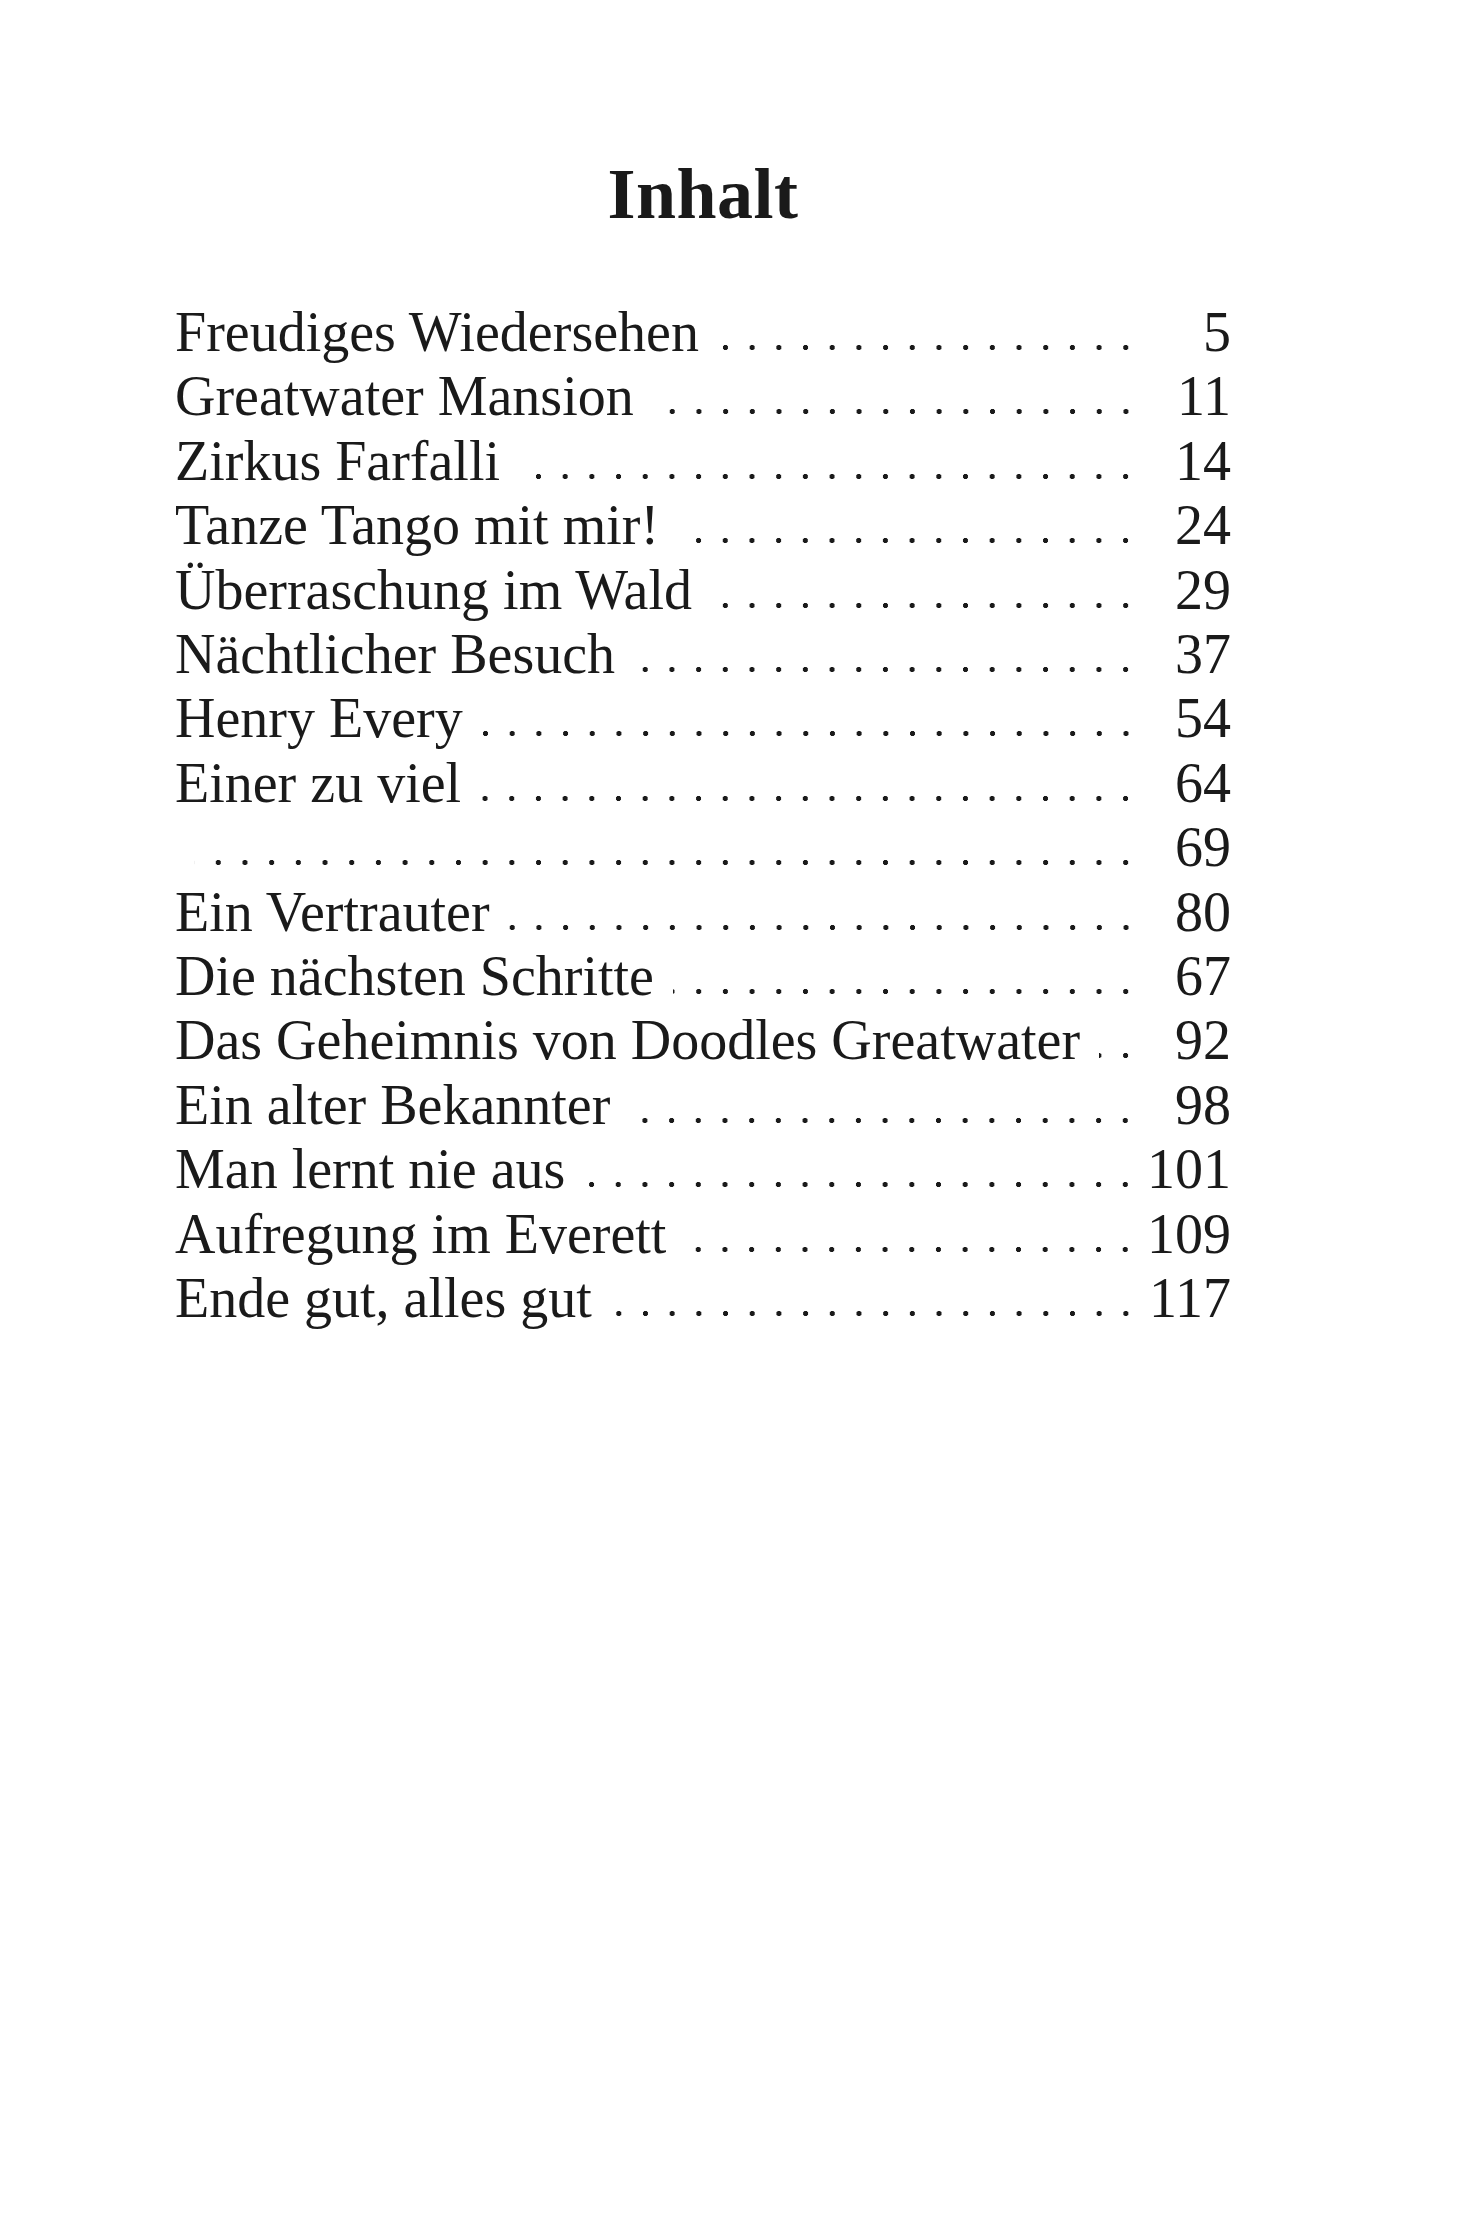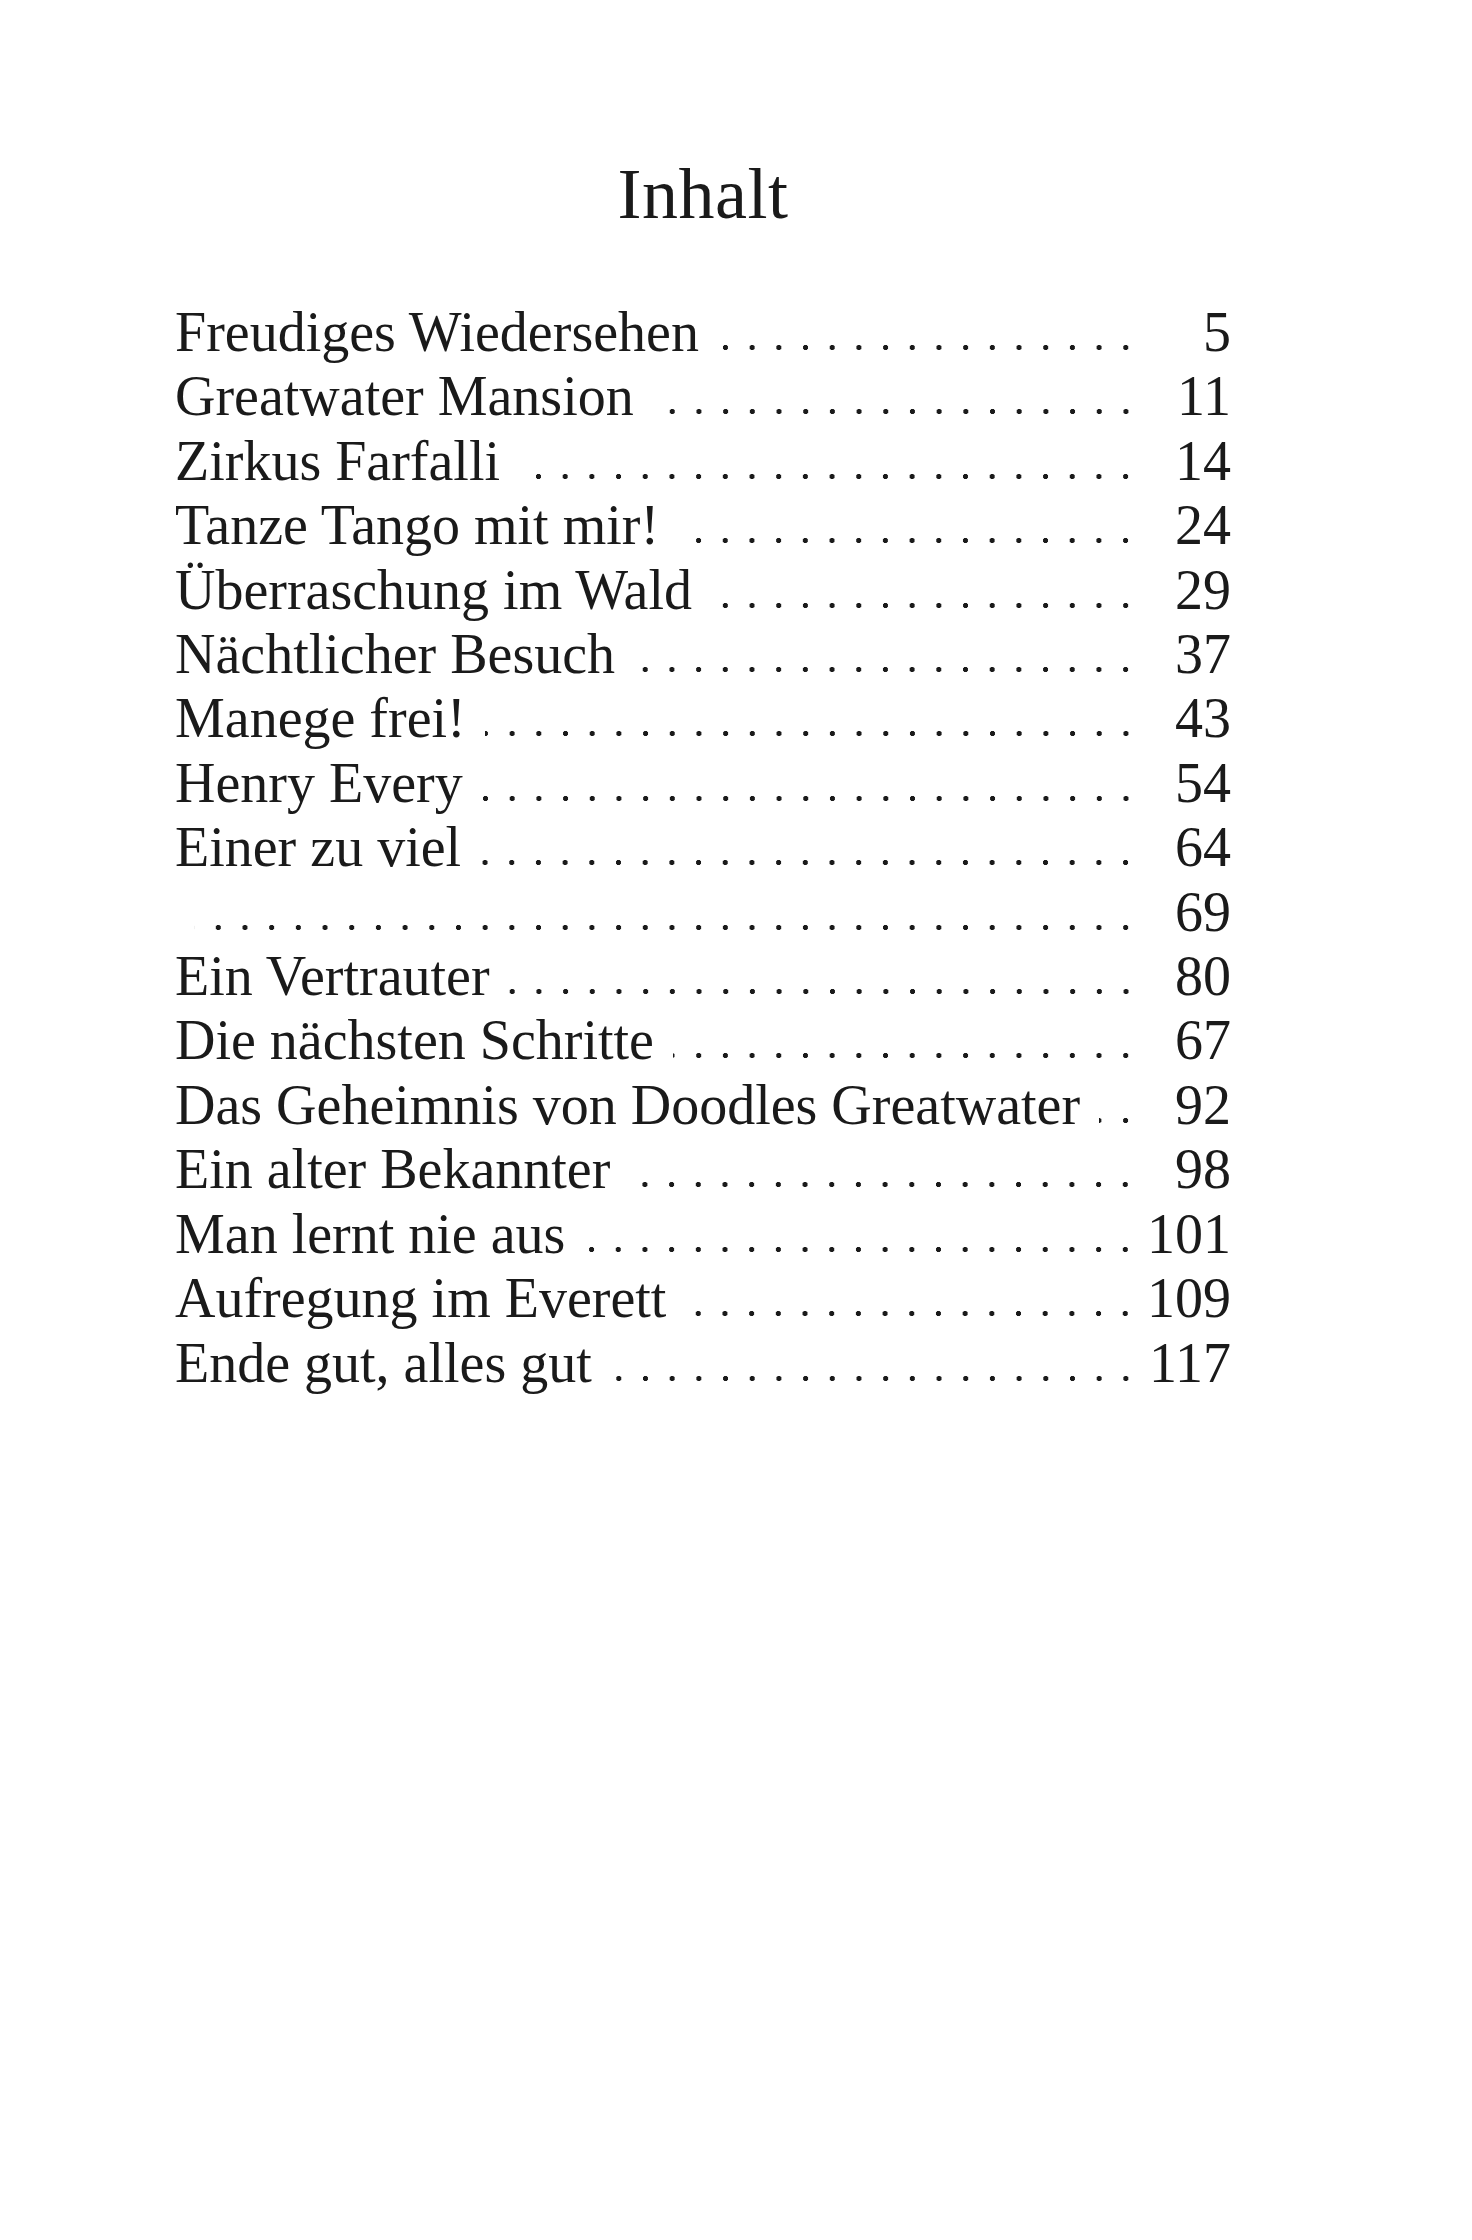--- a/index.html
+++ b/index.html
@@ -20,21 +20,21 @@
   .content {
     position: absolute;
     left: 175px;
     top: 0;
     width: 1056px;
   }
   .page-title {
     margin: 158px 0 0 0;
     font-size: 72px;
     line-height: 72px;
-    font-weight: normal;
+    font-weight: bold;
     text-align: center;
     letter-spacing: 0.5px;
   }
   .toc {
     margin-top: 70px;
   }
   .toc-row {
     display: flex;
     align-items: baseline;
     font-size: 56px;
@@ -99,25 +99,20 @@
         <span class="toc-leader"></span>
         <span class="toc-page">29</span>
       </div>
 
       <div class="toc-row">
         <span class="toc-title">Nächtlicher Besuch</span>
         <span class="toc-leader"></span>
         <span class="toc-page">37</span>
       </div>
 
-      <div class="toc-row">
-        <span class="toc-title">Manege frei!</span>
-        <span class="toc-leader"></span>
-        <span class="toc-page">43</span>
-      </div>
 
       <div class="toc-row">
         <span class="toc-title">Henry Every</span>
         <span class="toc-leader"></span>
         <span class="toc-page">54</span>
       </div>
 
 
       <div class="toc-row">
         <span class="toc-title">Einer zu viel</span>

